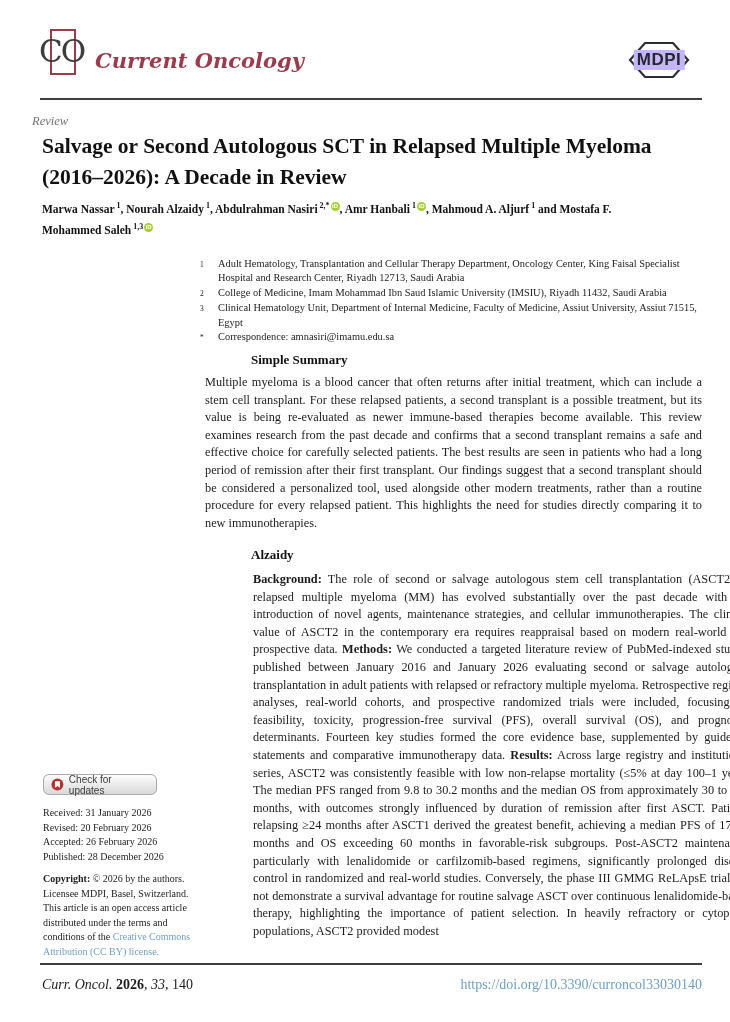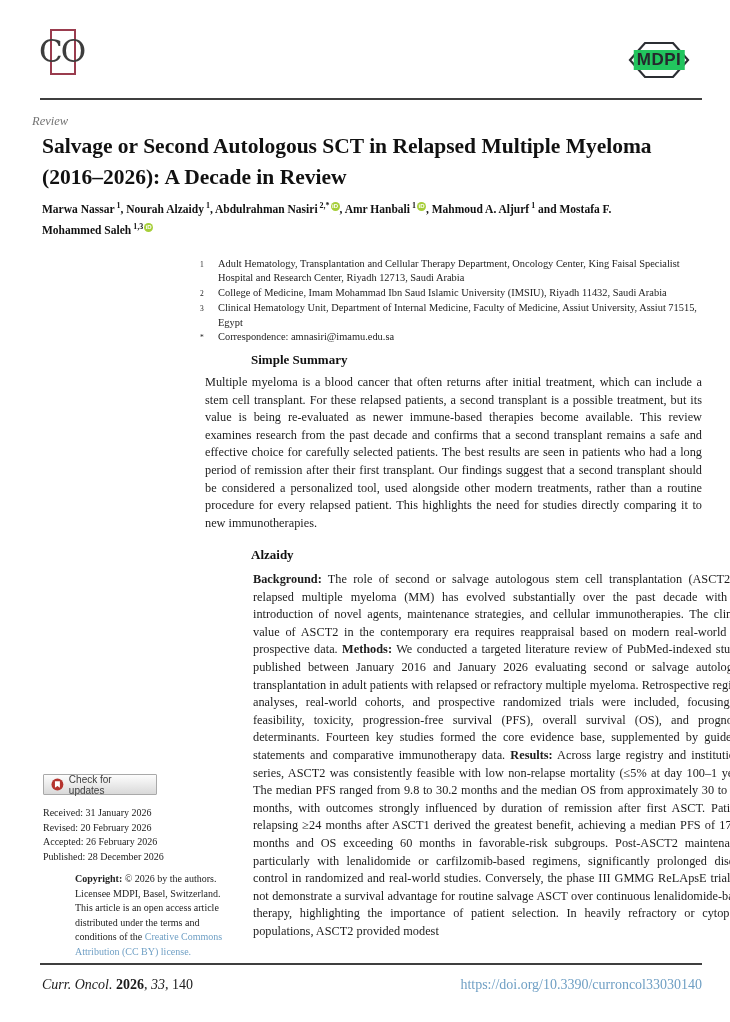--- a/index.html
+++ b/index.html
@@ -23,21 +23,21 @@
   .co-rect { position: absolute; left: 7px; top: 0; width: 26px; height: 46px;
              border: 2px solid #9a3c4e; }
   .co-letters { position: absolute; left: -4px; top: 4px; font-family: "DejaVu Serif", serif;
                 font-size: 31px; line-height: 36px; color: #3d3d3d; letter-spacing: -2px;
                 font-weight: 400; }
   .journal-name { font-family: "DejaVu Serif", serif; font-style: italic; font-weight: 700;
                   font-size: 21px; color: #9a3c4e; }
   .mdpi-logo { position: relative; width: 82px; height: 42px; }
   .mdpi-logo svg { position: absolute; inset: 0; }
   .mdpi-text { position: absolute; left: 50%; top: 50%; transform: translate(-50%,-50%);
-               background: #22c55e; padding: 0 3px; font-family: "Liberation Sans", sans-serif;
+               background: #c4b5fd; padding: 0 3px; font-family: "Liberation Sans", sans-serif;
                font-weight: 700; font-size: 17px; letter-spacing: 0.5px; color: #25282d; }
 
   .header-rule { position: absolute; top: 98px; left: 40px; width: 662px; height: 2px;
                  background: #3f3f3f; }
 
   
   .review-label { position: absolute; top: 114px; left: 32px; font-style: italic;
                   font-size: 12.5px; color: #737373; }
   .title { position: absolute; top: 131px; left: 42px; width: 614px;
            font-size: 21.5px; font-weight: 700; line-height: 31px; color: #111; }
@@ -60,28 +60,28 @@
   .ss-heading { top: 352px; }
   .body-text { position: absolute; left: 205px; width: 497px; font-size: 12.3px;
                line-height: 17.6px; text-align: justify; color: #1c1c1c; }
   .ss-text { top: 374px; }
   .ab-heading { top: 547px; }
   .ab-text { top: 571px; margin-left: 48px; }
 
   
   .check-btn { position: absolute; top: 774px; left: 43px; width: 114px; height: 21px;
                display: flex; align-items: center; gap: 5px; padding: 0 7px;
-               border: 1px solid #a9a9a9; border-radius: 1px;
+               border: 1px solid #a9a9a9; border-radius: 6px;
                background: linear-gradient(#fdfdfd, #d9d9d9);
                font-family: "Liberation Sans", sans-serif; font-size: 10px; color: #3c3c3c;
                cursor: pointer; }
   .sidebar-dates { position: absolute; top: 806px; left: 43px; width: 150px;
                    font-size: 10px; line-height: 14.6px; color: #222; }
   .sidebar-copyright { position: absolute; top: 872px; left: 43px; width: 148px;
-                       font-size: 10px; line-height: 14.6px; color: #222; margin-left: 32px; }
+                       font-size: 10px; line-height: 14.6px; color: #222; }
   .link { color: #6f9fc4; text-decoration: none; cursor: pointer; }
 
   
   .footer-rule { position: absolute; top: 963px; left: 40px; width: 662px; height: 1.5px;
                  background: #3f3f3f; }
   .footer { position: absolute; top: 977px; left: 42px; right: 28px;
             display: flex; justify-content: space-between; font-size: 14px; color: #1c1c1c; }
   .fi { font-style: italic; }
   .fb { font-weight: 700; }
 </style>
@@ -89,20 +89,21 @@
 <body>
 
 <div class="page">
 
   <div class="header">
     <div class="brand">
       <div class="co-logo">
         <div class="co-rect"></div>
         <div class="co-letters">CO</div>
       </div>
+      <div class="journal-name">Current Oncology</div>
     </div>
     <div class="mdpi-logo">
       <svg viewBox="0 0 82 42" width="82" height="42">
         <polygon points="12,21 27,4 55,4 70,21 55,38 27,38" fill="none" stroke="#2b2e33" stroke-width="2.2" stroke-linejoin="miter"></polygon>
       </svg>
       <span class="mdpi-text">MDPI</span>
     </div>
   </div>
   <div class="header-rule"></div>
 

